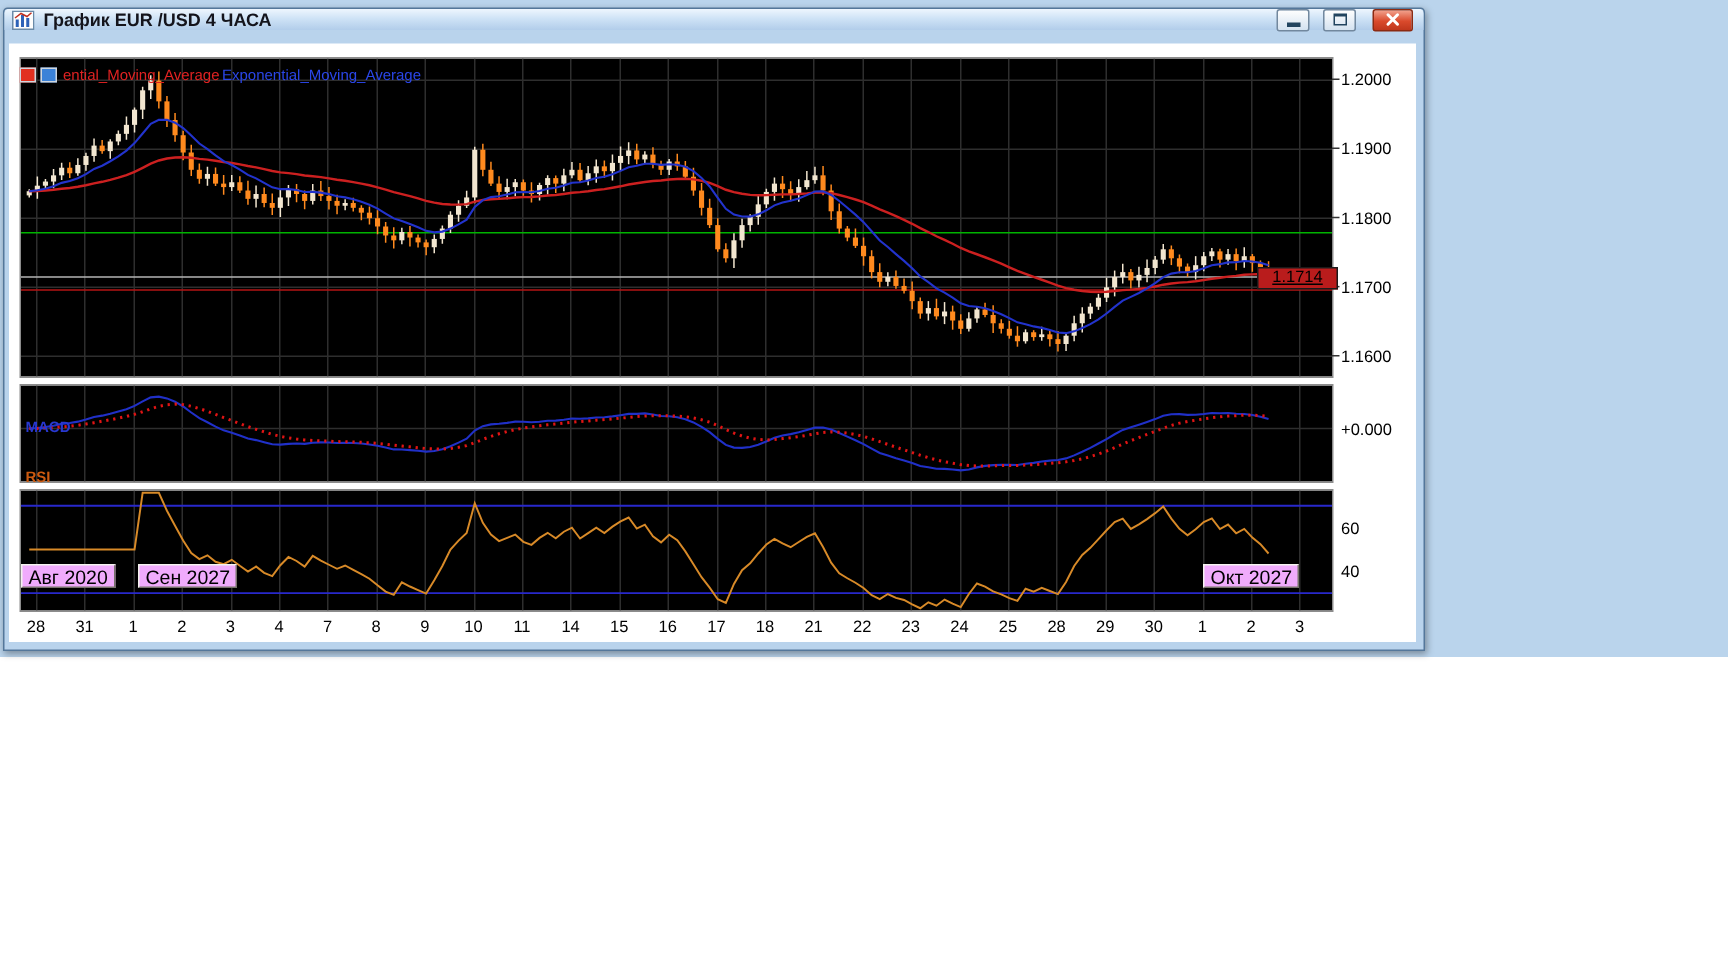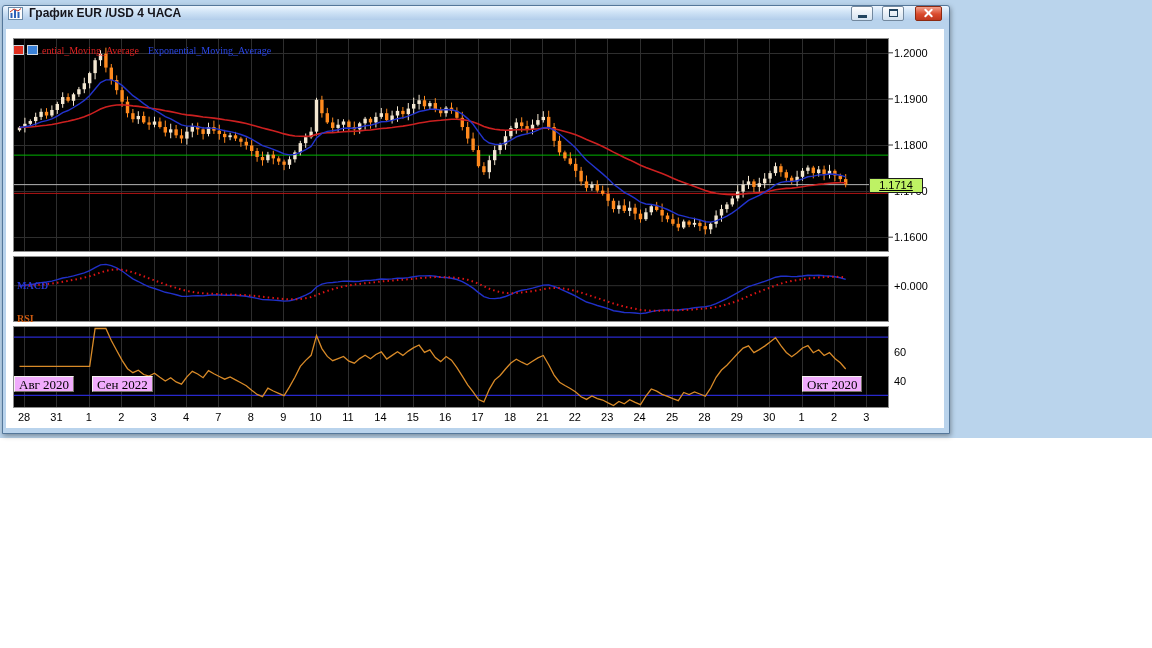--- a/index.html
+++ b/index.html
@@ -16,36 +16,36 @@
     background:linear-gradient(#fefefe,#d4e2f0);display:flex;align-items:center;justify-content:center;cursor:pointer;}
   .win-btn.close{width:27px;background:linear-gradient(#f2a18c,#da4a2c 55%,#bf371d);border-color:#8c2a12;margin-left:2px;}
   .glyph-min{width:9px;height:3px;background:#22445f;margin-top:7px;}
   .glyph-max{width:9px;height:8px;border:1px solid #22445f;border-top-width:2px;box-sizing:border-box;}
   .glyph-close{position:relative;width:11px;height:11px;}
   .glyph-close::before,.glyph-close::after{content:"";position:absolute;left:0;top:4.5px;width:11px;height:2px;background:#fff;border-radius:1px;}
   .glyph-close::before{transform:rotate(45deg);}
   .glyph-close::after{transform:rotate(-45deg);}
   .client{position:absolute;left:3px;top:23px;width:938px;height:399px;background:#ffffff;}
   #chart-svg{position:absolute;left:0;top:0;z-index:1;}
-  .overlay{position:absolute;z-index:2;font-family:Liberation Serif, serif;}
+  .overlay{position:absolute;z-index:2;}
   .sq{position:absolute;width:11px;height:10px;border:1px solid #cfd6de;box-sizing:border-box;}
   .sq.red{left:7px;top:16px;background:#e23020;}
   .sq.blue{left:21px;top:16px;background:#3b82d8;}
   .leg{position:absolute;top:16px;font-size:10px;white-space:nowrap;}
   .leg.red-t{left:36px;color:#e02222;}
   .leg.blue-t{left:142px;color:#2a46e8;text-align:center;}
   .panel-label{position:absolute;left:11px;font-size:10px;font-weight:bold;}
   .panel-label.macd{top:230px;color:#2838d0;margin-top:21px;}
   .panel-label.rsi{top:284px;color:#cc5a10;}
   .month{position:absolute;top:347px;height:16px;line-height:16px;padding:0 4px;font-size:13px;color:#000;
     background:#f0abfc;border:1px solid;border-color:#f4f2ee #77736b #77736b #f4f2ee;box-sizing:border-box;}
   .month.m0{left:8px;}
   .month.m1{left:86px;}
   .month.m2{left:796px;}
-  #price-box{position:absolute;left:863px;width:52px;height:13px;background:#bef264;border:1px solid #1a1a1a;
+  #price-box{position:absolute;left:832px;width:52px;height:13px;background:#b91c1c;border:1px solid #1a1a1a;
     font-size:11px;line-height:13px;text-align:center;color:#000;z-index:3;text-decoration:underline;}
 </style>
 </head>
 <body>
 
 <div class="desktop">
   <div class="window">
     <div class="titlebar">
       <span class="app-icon">
         <svg width="15" height="13" viewBox="0 0 15 13">
@@ -541,18 +541,18 @@
             <text x="860.4" y="392" fill="#000" font-size="11" text-anchor="middle" font-family="Liberation Sans, sans-serif">3</text>
           </g>
         </svg>
       <span class="sq red overlay"></span>
       <span class="sq blue overlay"></span>
       <span class="leg red-t overlay">ential_Moving_Average</span>
       <span class="leg blue-t overlay">Exponential_Moving_Average</span>
       <div class="panel-label macd overlay">MACD</div>
       <div class="panel-label rsi overlay">RSI</div>
       <div class="month m0 overlay">Авг 2020</div>
-      <div class="month m1 overlay">Сен 2022</div>
-      <div class="month m2 overlay">Окт 2020</div>
+      <div class="month m1 overlay">Сен 2027</div>
+      <div class="month m2 overlay">Окт 2027</div>
       <div id="price-box" style="top: 148.635px;">1.1714</div>
     </div>
   </div>
 </div>
 
 </body></html>

